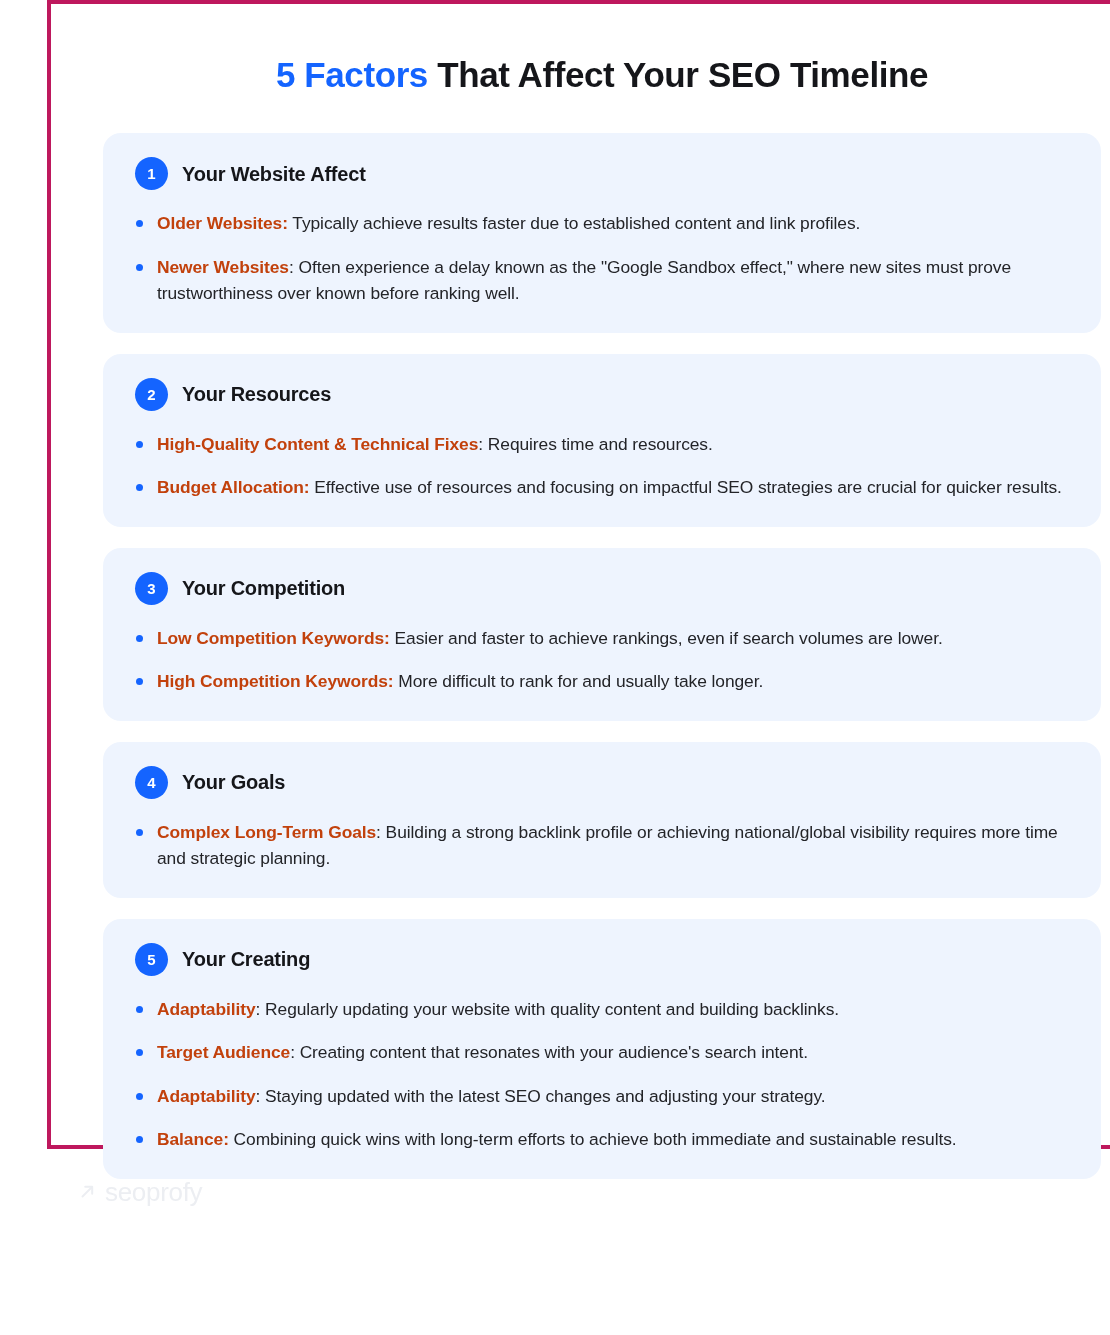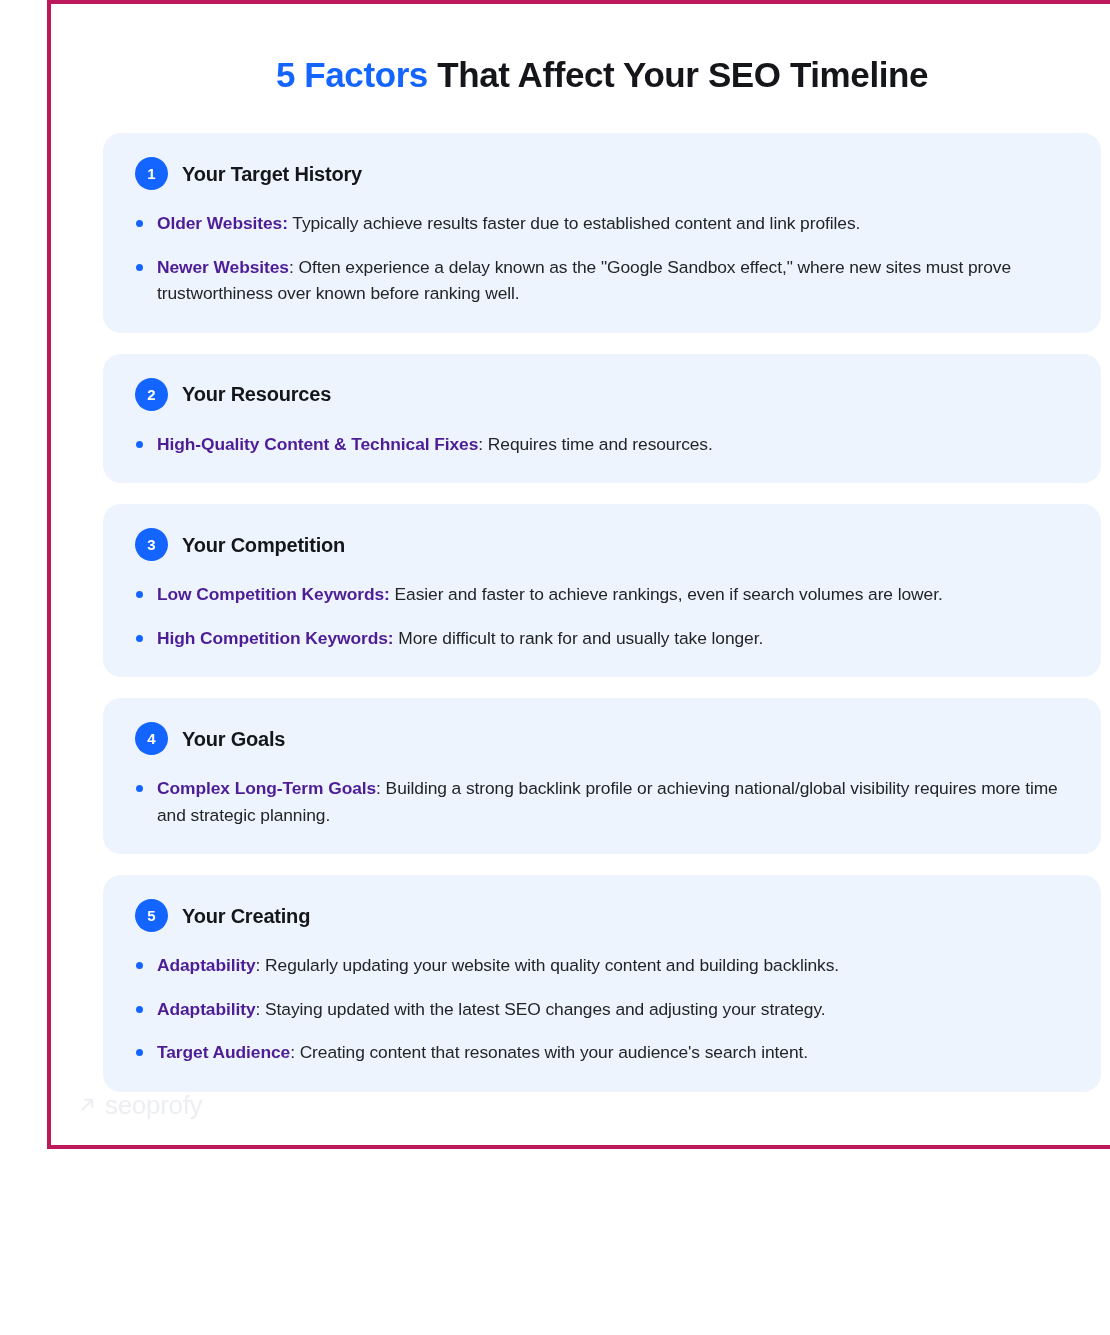--- a/index.html
+++ b/index.html
@@ -109,21 +109,21 @@
     position: absolute;
     left: 3px;
     top: 10px;
     width: 7px;
     height: 7px;
     border-radius: 50%;
     background: #1464ff;
   }
   .bullets li b {
     font-weight: 700;
-    color: #4c1d95;
+    color: #c2410c;
     text-align: center;
   }
 
   
   .footer {
     margin-top: auto;
     padding: 0 0 32px 28px;
     display: flex;
     align-items: center;
     gap: 9px;
@@ -148,34 +148,35 @@
 <div class="page">
 
   <div class="title-wrap">
     <h1 class="title"><span class="accent">5 Factors</span><span> That Affect Your SEO Timeline</span></h1>
   </div>
 
   <div class="cards">
       <div class="card">
         <div class="card-head">
           <span class="badge">1</span>
-          <span class="card-title">Your Target History</span>
+          <span class="card-title">Your Website Affect</span>
         </div>
         <ul class="bullets">
           <li><span class="dot"></span><b>Older Websites:</b><span> Typically achieve results faster due to established content and link profiles.</span></li>
           <li><span class="dot"></span><b>Newer Websites</b><span>: Often experience a delay known as the "Google Sandbox effect," where new sites must prove trustworthiness over known before ranking well.</span></li>
         </ul>
       </div>
       <div class="card">
         <div class="card-head">
           <span class="badge">2</span>
           <span class="card-title">Your Resources</span>
         </div>
         <ul class="bullets">
           <li><span class="dot"></span><b>High-Quality Content &amp; Technical Fixes</b><span>: Requires time and resources.</span></li>
+          <li><span class="dot"></span><b>Budget Allocation:</b><span> Effective use of resources and focusing on impactful SEO strategies are crucial for quicker results.</span></li>
         </ul>
       </div>
       <div class="card">
         <div class="card-head">
           <span class="badge">3</span>
           <span class="card-title">Your Competition</span>
         </div>
         <ul class="bullets">
           <li><span class="dot"></span><b>Low Competition Keywords:</b><span> Easier and faster to achieve rankings, even if search volumes are lower.</span></li>
           <li><span class="dot"></span><b>High Competition Keywords:</b><span> More difficult to rank for and usually take longer.</span></li>
@@ -190,22 +191,23 @@
           <li><span class="dot"></span><b>Complex Long-Term Goals</b><span>: Building a strong backlink profile or achieving national/global visibility requires more time and strategic planning.</span></li>
         </ul>
       </div>
       <div class="card">
         <div class="card-head">
           <span class="badge">5</span>
           <span class="card-title">Your Creating</span>
         </div>
         <ul class="bullets">
           <li><span class="dot"></span><b>Adaptability</b><span>: Regularly updating your website with quality content and building backlinks.</span></li>
+          <li><span class="dot"></span><b>Target Audience</b><span>: Creating content that resonates with your audience's search intent.</span></li>
           <li><span class="dot"></span><b>Adaptability</b><span>: Staying updated with the latest SEO changes and adjusting your strategy.</span></li>
-          <li><span class="dot"></span><b>Target Audience</b><span>: Creating content that resonates with your audience's search intent.</span></li>
+          <li><span class="dot"></span><b>Balance:</b><span> Combining quick wins with long-term efforts to achieve both immediate and sustainable results.</span></li>
         </ul>
       </div>
     </div>
 
   <div class="footer">
     <span class="logo-mark">
       <svg viewBox="0 0 17 17" width="17" height="17" fill="none" aria-hidden="true">
         <path d="M3.5 13.5 L13 4" stroke="currentColor" stroke-width="2" stroke-linecap="round"></path>
         <path d="M6.2 3.7 H13.2 V10.7" stroke="currentColor" stroke-width="2" stroke-linecap="round" stroke-linejoin="round"></path>
       </svg>

